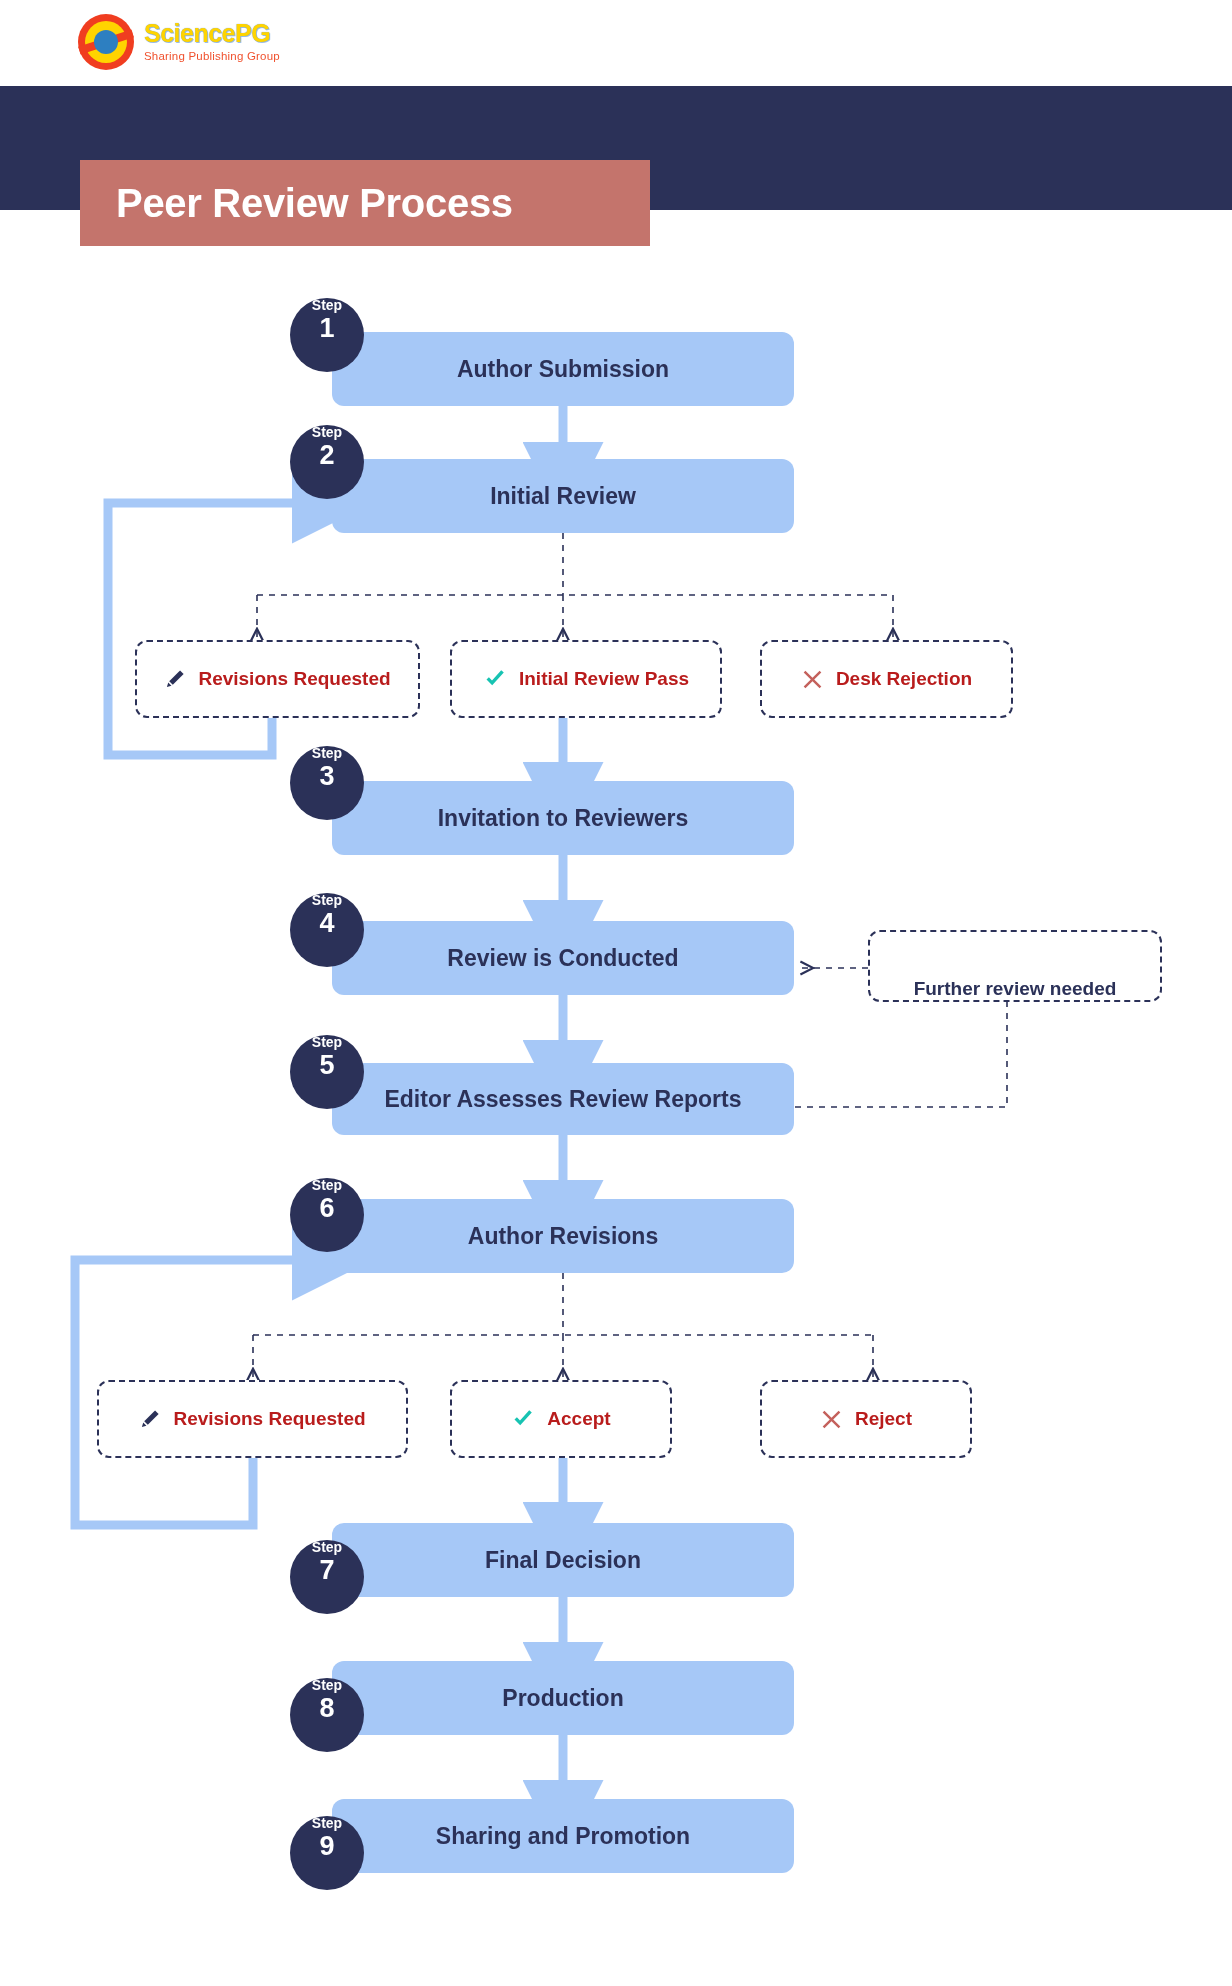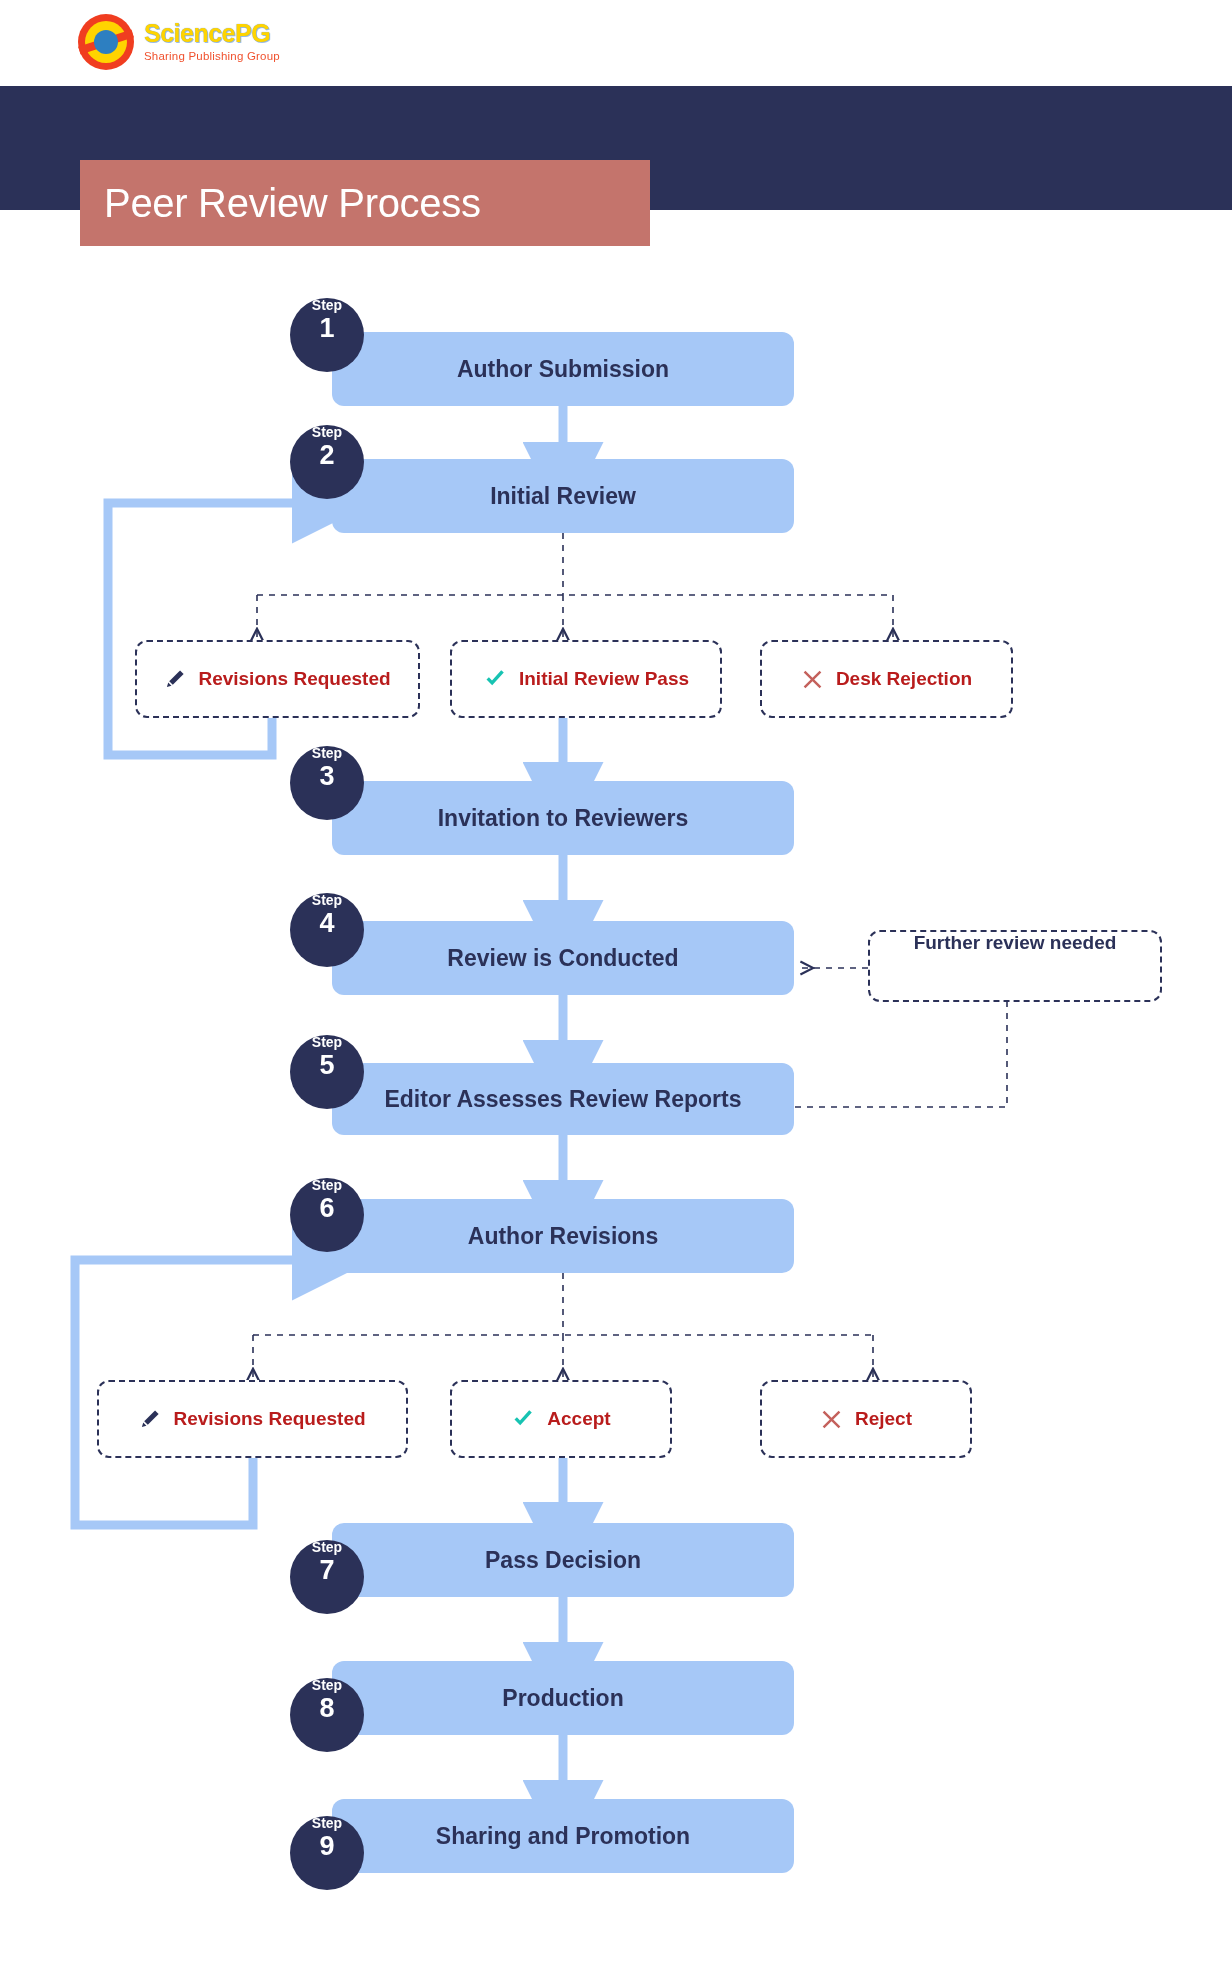--- a/index.html
+++ b/index.html
@@ -53,22 +53,22 @@
     width: 1232px; height: 124px;
     background: #2b3158;
   }
   .title-box {
     position: absolute; left: 80px; top: 160px;
     width: 570px; height: 86px;
     background: #c4746c;
     display: flex; align-items: center;
   }
   .title-text {
-    color: #ffffff; font-size: 40px; font-weight: normal;
-    padding-left: 24px; letter-spacing: -0.3px;
+    color: #ffffff; font-size: 40px; font-weight: bold;
+    padding-left: 36px; letter-spacing: -0.3px;
   }
 
   
   .canvas { position: absolute; left: 0; top: 0; width: 1232px; height: 1986px; }
 
   .step-box {
     position: absolute;
     background: #a6c8f7;
     border-radius: 12px;
     display: flex; align-items: center; justify-content: center;
@@ -94,21 +94,21 @@
     display: flex; align-items: center; justify-content: center;
     gap: 12px;
     color: #b91c1c; font-size: 19px; font-weight: bold;
     white-space: nowrap;
   }
   .side-box {
     position: absolute;
     border: 2.5px dashed #2b3158;
     border-radius: 12px;
     background: #ffffff;
-    display: flex; align-items: flex-start; justify-content: center;
+    display: flex; align-items: flex-end; justify-content: center;
     color: #2b3158; font-size: 19px; font-weight: bold;
     white-space: nowrap;
   }
   .ico { flex: none; display: inline-flex; align-items: center; }
 
   svg.lines { position: absolute; left: 0; top: 0; width: 1232px; height: 1986px; pointer-events: none; }
 </style>
 </head>
 <body>
 
@@ -284,21 +284,21 @@
         </svg>
     </span>
     <span>Reject</span>
   </div>
 
   <div class="badge" style="left:290px; top:1540px;">
     <span class="b-step">Step</span>
     <span class="b-num">7</span>
   </div>
   <div class="step-box" style="left:332px; top:1523px; width:462px; height:74px;">
-    <span>Pass Decision</span>
+    <span>Final Decision</span>
   </div>
 
   <div class="badge" style="left:290px; top:1678px;">
     <span class="b-step">Step</span>
     <span class="b-num">8</span>
   </div>
   <div class="step-box" style="left:332px; top:1661px; width:462px; height:74px;">
     <span>Production</span>
   </div>
 

